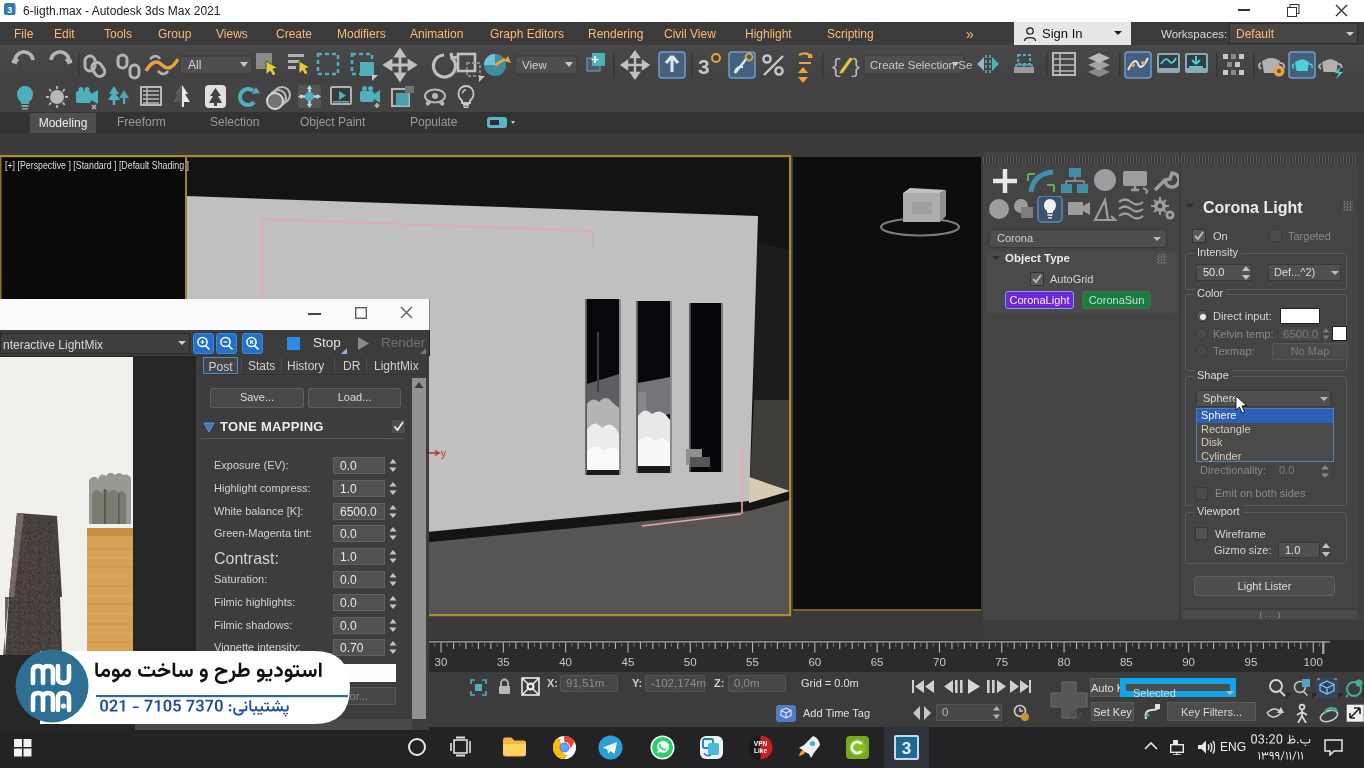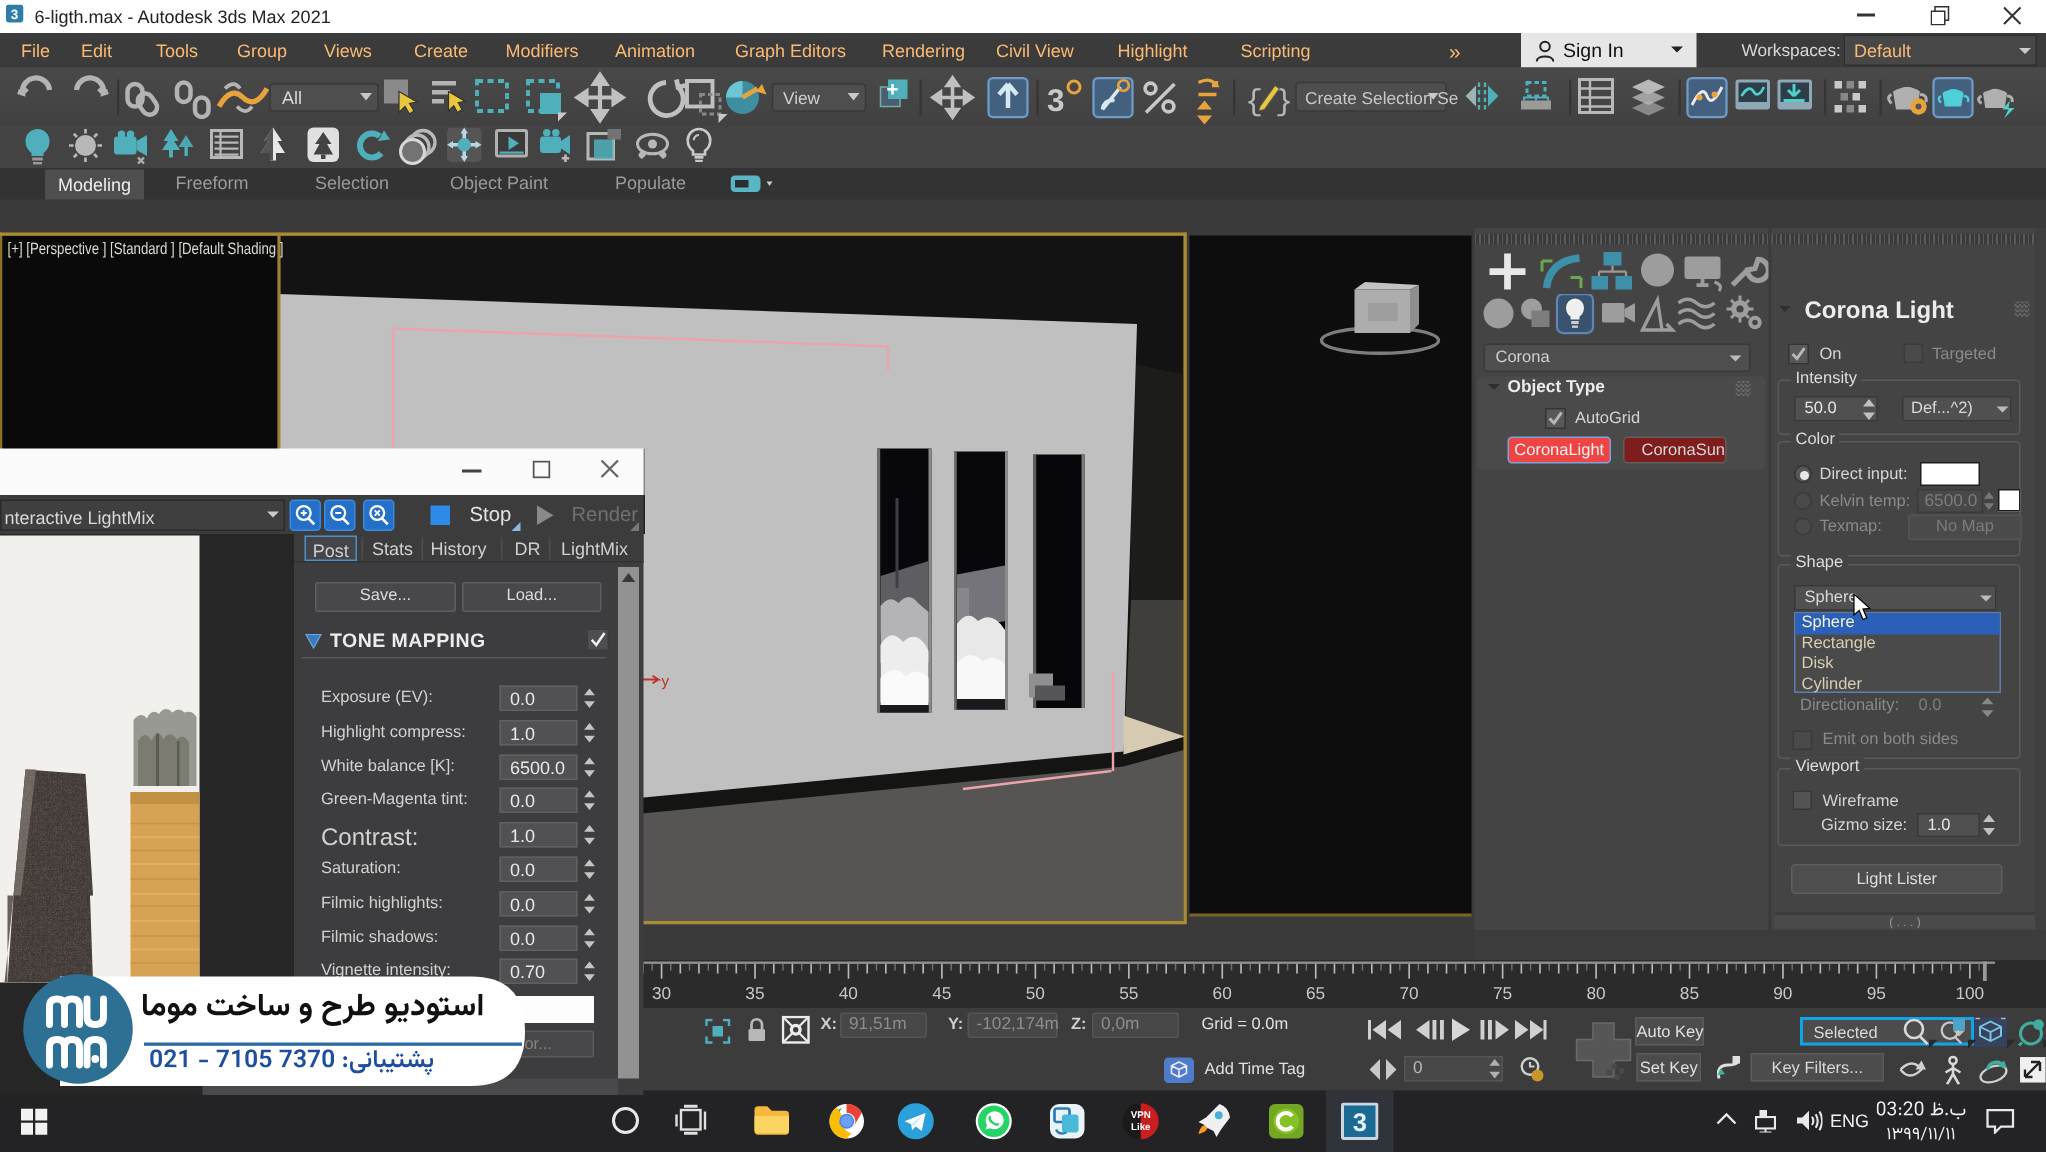--- a/index.html
+++ b/index.html
@@ -472,22 +472,22 @@
   <div class="abs" style="left:2px;top:99px;width:192px;height:62px;background:#4a4a4a;border-radius:3px">
     <div class="abs" style="left:7px;top:5px;width:0;height:0;border:4px solid transparent;border-top-color:#2e2e2e"></div>
     <div class="abs" style="left:20px;top:1px;font-weight:bold;font-size:11.5px;color:#ececec">Object Type</div>
     <div class="abs" style="left:172px;top:3px;width:10px;height:10px;background:repeating-conic-gradient(#6a6a6a 0 25%,#4a4a4a 0 50%);background-size:3px 3px"></div>
     <div class="abs" style="left:45px;top:21px;width:14px;height:14px;background:#585858;border:1px solid #333">
       <svg width="12" height="12">
             <path d="M2 6 l3 3 l5 -7" stroke="#b8b8b8" stroke-width="2" fill="none"></path>
           </svg>
     </div>
     <div class="abs" style="left:65px;top:22px">AutoGrid</div>
-    <div class="abs" style="left:20px;top:40px;width:69px;height:18px;background:#ef4444;border:1px solid #7ea2d8;border-radius:3px;color:#f0f0f0;text-align:center;padding-top:2px;font-size:11px">CoronaLight</div>
-    <div class="abs" style="left:97px;top:40px;width:69px;height:18px;background:#7f1d1d;border:1px solid #5e5e5e;border-radius:3px;color:#d8d8d8;text-align:right;padding-top:2px;font-size:11px">CoronaSun</div>
+    <div class="abs" style="left:20px;top:40px;width:69px;height:18px;background:#6d28d9;border:1px solid #7ea2d8;border-radius:3px;color:#f0f0f0;text-align:center;padding-top:2px;font-size:11px">CoronaLight</div>
+    <div class="abs" style="left:97px;top:40px;width:69px;height:18px;background:#15803d;border:1px solid #5e5e5e;border-radius:3px;color:#d8d8d8;text-align:center;padding-top:2px;font-size:11px">CoronaSun</div>
   </div>
 
 
   <div class="abs" style="left:196px;top:0;width:2px;height:488px;background:#3a3a3a"></div>
 
   <div class="abs" style="left:200px;top:47px;width:174px;height:17px">
     <div class="abs" style="left:3px;top:5px;width:0;height:0;border:4px solid transparent;border-top-color:#2e2e2e"></div>
     <div class="abs" style="left:20px;top:0;font-weight:bold;font-size:16px;color:#ececec">Corona Light</div>
     <div class="abs" style="left:160px;top:2px;width:10px;height:10px;background:repeating-conic-gradient(#6a6a6a 0 25%,#444 0 50%);background-size:3px 3px"></div>
   </div>
@@ -811,21 +811,21 @@
         <g fill="#494949">
           <circle cx="27" cy="31" r="2"></circle>
           <circle cx="32" cy="34" r="2"></circle>
           <circle cx="24" cy="35" r="2"></circle>
           <circle cx="29" cy="38" r="2"></circle>
         </g>
       </svg>
 
   <div class="abs" style="left:1090px;top:6px;width:46px;height:19px;background:#4c4c4c;border:1px solid #5a5a5a;color:#e0e0e0;text-align:center;padding-top:3px;font-size:11px;white-space:nowrap">Auto Key</div>
   <div class="abs" style="left:1091px;top:30px;width:43px;height:19px;background:#4c4c4c;border:1px solid #5a5a5a;color:#e0e0e0;text-align:center;padding-top:3px;font-size:11px;white-space:nowrap">Set Key</div>
-  <div class="abs" style="left:1200px;top:6px;width:116px;height:19px;background:#4c4c4c;border:2px solid #0ea5e9;color:#d8d8d8;padding:3px 0 0 7px;font-size:11px">Selected
+  <div class="abs" style="left:1120px;top:6px;width:116px;height:19px;background:#4c4c4c;border:6px solid #0ea5e9;color:#d8d8d8;padding:3px 0 0 7px;font-size:11px">Selected
     <div class="abs" style="left:100px;top:7px;width:0;height:0;border:4px solid transparent;border-top-color:#bbb"></div>
   </div>
   <svg class="abs" style="left:1143px;top:31px" width="20" height="19">
         <path d="M3 16 q-2 -9 6 -9 q8 0 7 -5" fill="none" stroke="#e0e0e0" stroke-width="2"></path>
         <rect x="12" y="1" width="5" height="5" fill="#e0e0e0"></rect>
         <path d="M4 9 l3 4 l-5 1 z" fill="#3fae9e"></path>
       </svg>
   <div class="abs" style="left:1167px;top:30px;width:89px;height:19px;background:#4c4c4c;border:1px solid #5a5a5a;color:#d8d8d8;text-align:center;padding-top:3px;font-size:11px">Key Filters...</div>
 
   <svg class="abs" style="left:1264px;top:5px" width="100" height="46">

